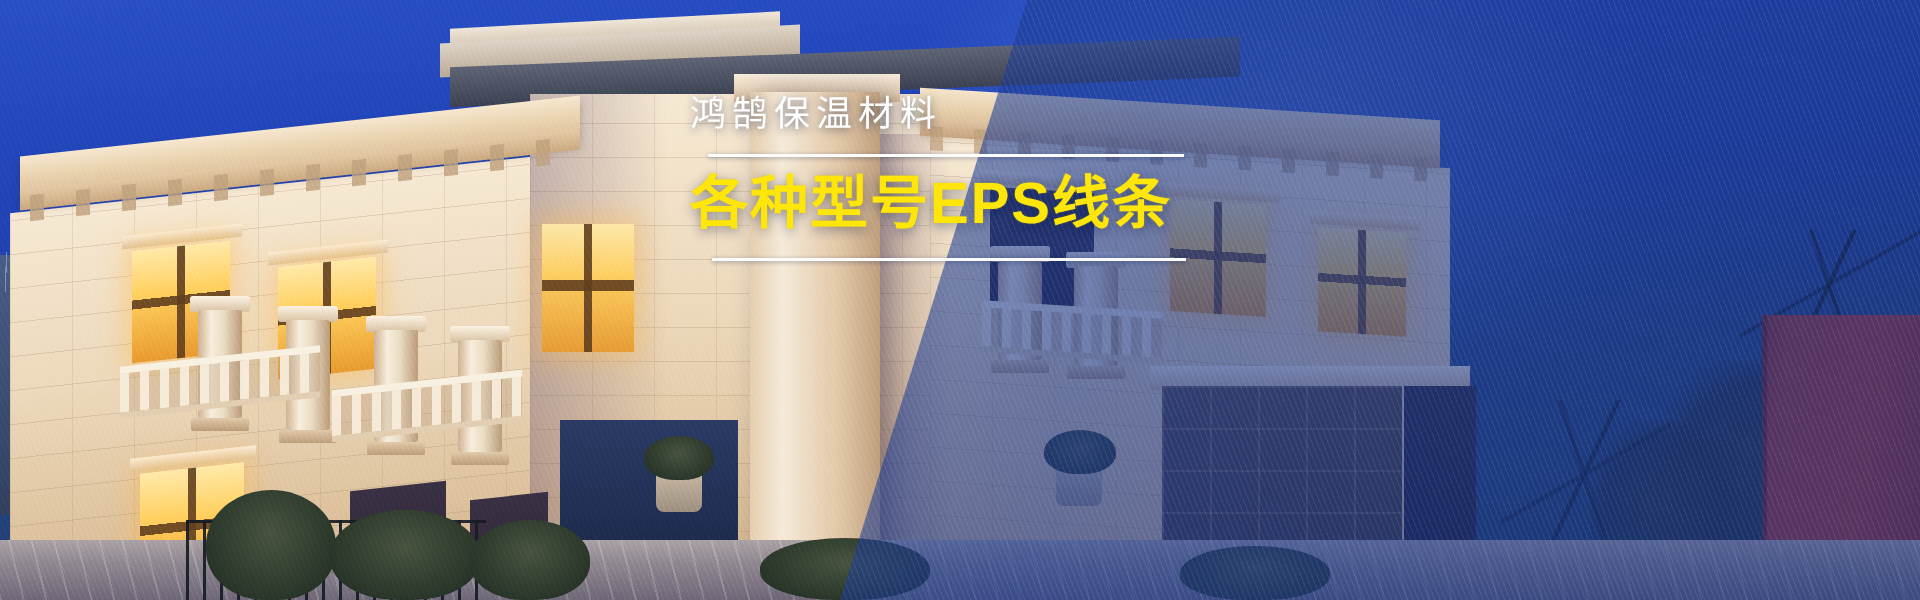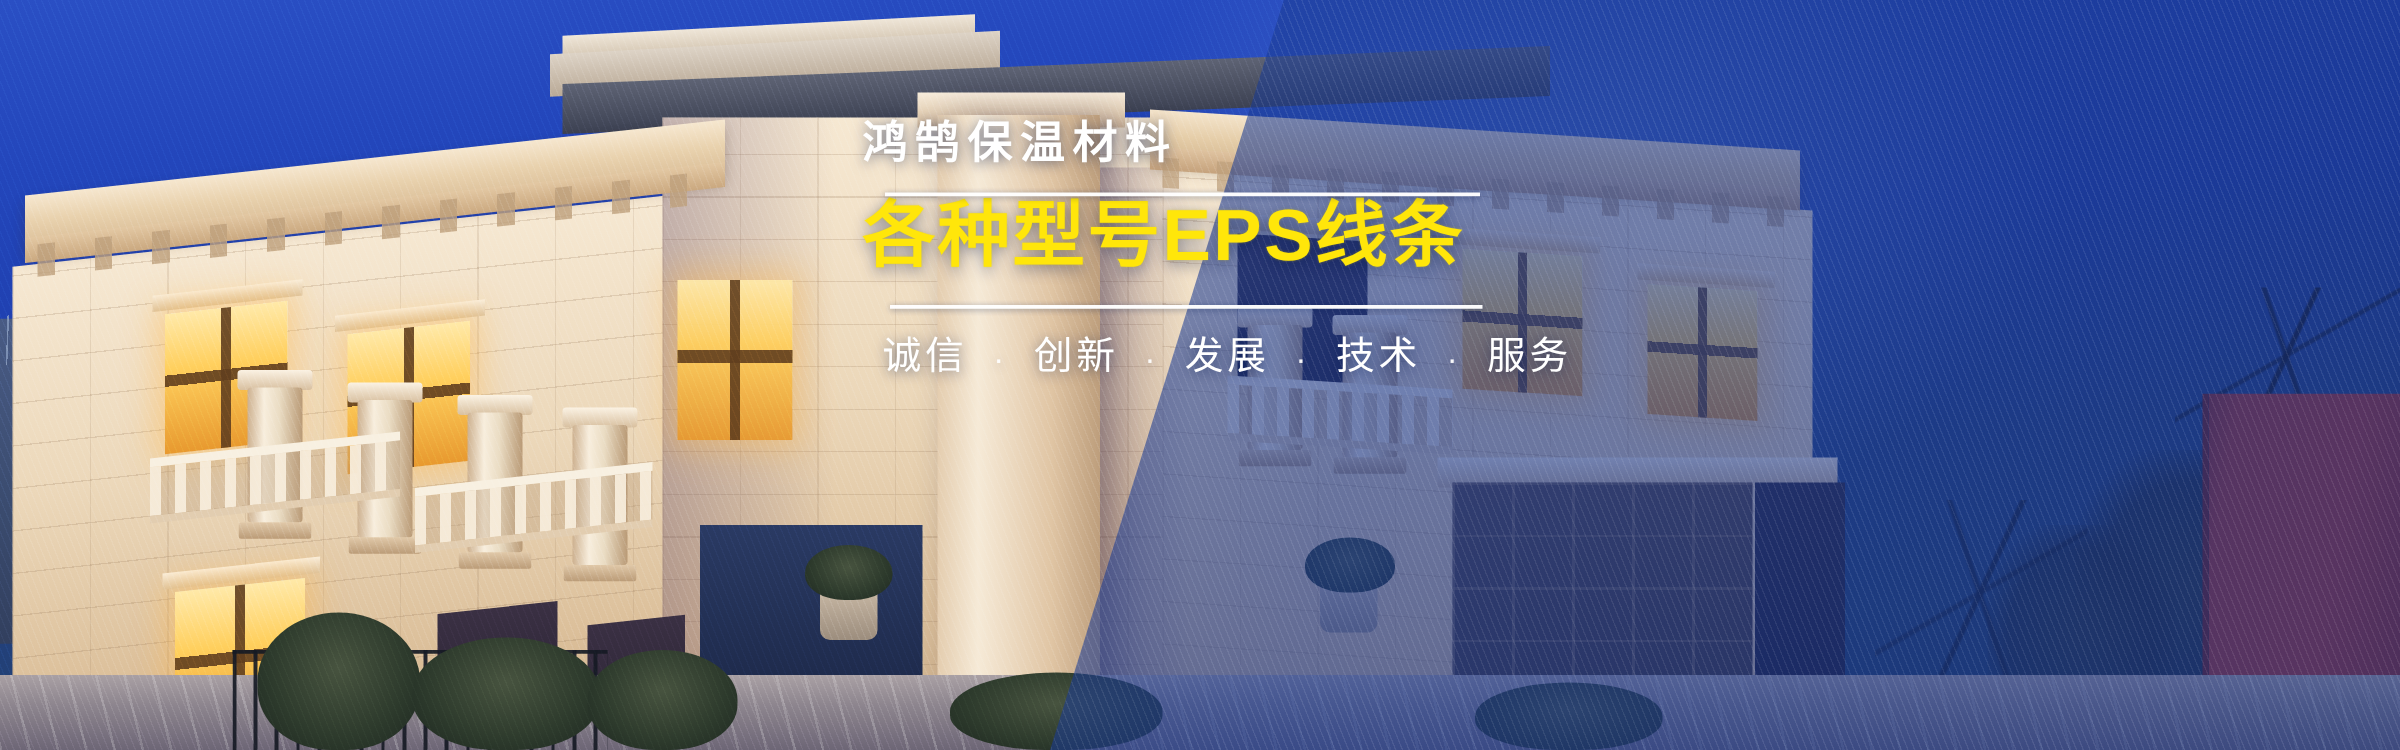--- a/index.html
+++ b/index.html
@@ -291,34 +291,34 @@
   
   .copy{
     position:absolute; left:690px; top:96px; width:540px;
     z-index:8;
   }
   .brand{
     color:#ffffff;
     font-size:36px;
     letter-spacing:6px;
     line-height:1;
-    font-weight:700;
+    font-weight:400;
     text-shadow:0 2px 10px rgba(0,20,70,.55);
     white-space:nowrap;
   }
   .rule{
     height:3px;
     background:#ffffff;
     margin:22px 0 0 18px;
     width:476px;
     opacity:.97;
     box-shadow:0 1px 5px rgba(0,25,80,.4);
   }
   .headline{
-    margin-top:0;
+    margin-top:14px;
     color:#ffe60a;
     font-size:58px;
     font-weight:700;
     line-height:1.12;
     letter-spacing:2px;
     white-space:nowrap;
     text-shadow:0 3px 12px rgba(0,20,70,.45), 0 0 2px rgba(255,230,10,.5);
   }
   .rule2{
     height:3px;
@@ -483,27 +483,16 @@
     <div class="brand">鸿鹄保温材料</div>
 
     <div class="rule"></div>
 
     <div class="headline">
       <div>各种型号EPS线条</div>
     </div>
 
     <div class="rule2"></div>
 
-    <div class="tagline">
-      <span>诚信</span>
-      <span class="dot">·</span>
-      <span>创新</span>
-      <span class="dot">·</span>
-      <span>发展</span>
-      <span class="dot">·</span>
-      <span>技术</span>
-      <span class="dot">·</span>
-      <span>服务</span>
-    </div>
 
   </div>
 
 </div>
 
 </body></html>

